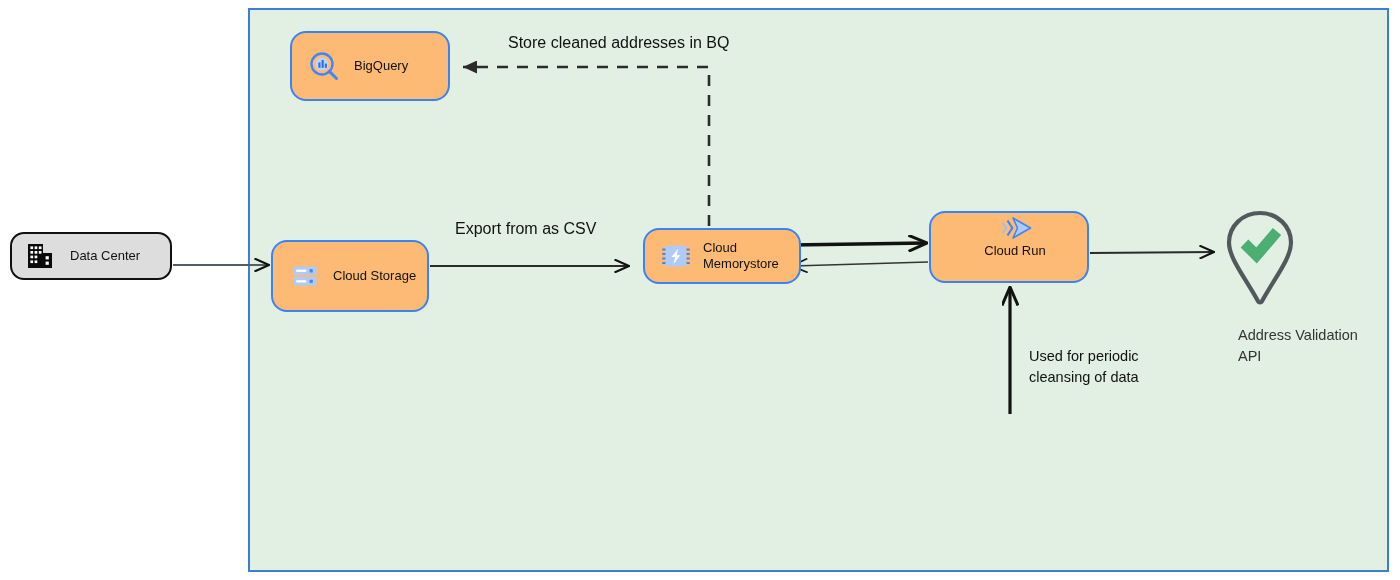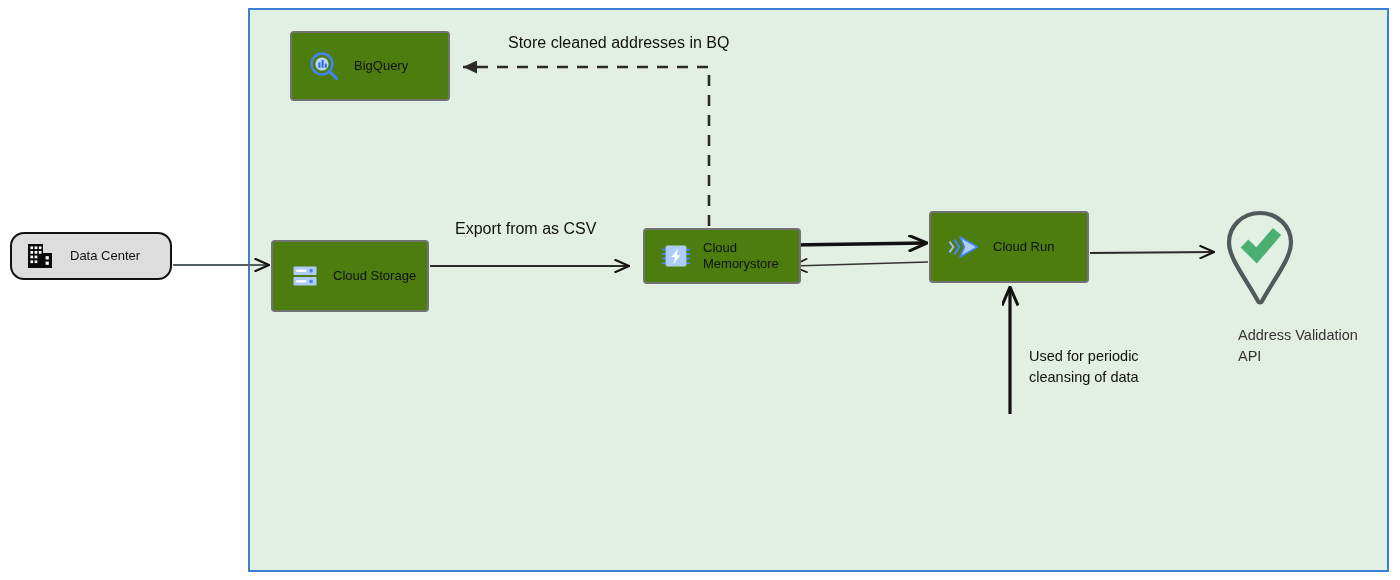--- a/index.html
+++ b/index.html
@@ -32,23 +32,23 @@
     height: 564px;
     background: #e2efe3;
     border: 2px solid #3d7dd4;
     box-sizing: border-box;
   }
 
   
   .node {
     position: absolute;
     box-sizing: border-box;
-    background: #4d7c0f;
-    border: 2px solid #737373;
-    border-radius: 4px;
+    background: #fdba74;
+    border: 2px solid #3b82f6;
+    border-radius: 16px;
     display: flex;
     align-items: center;
     z-index: 5;
   }
   .node .icon {
     flex: 0 0 auto;
     display: flex;
     align-items: center;
     justify-content: center;
   }
@@ -96,20 +96,21 @@
     height: 56px;
   }
   #node-memorystore .icon { margin-left: 16px; }
   #node-memorystore .node-label { margin-left: 12px; }
 
   #node-cloudrun {
     left: 929px;
     top: 211px;
     width: 160px;
     height: 72px;
+    flex-direction: column;
   }
   #node-cloudrun .icon { margin-left: 16px; }
   #node-cloudrun .node-label { margin-left: 12px; }
 
   #node-scheduler {
     left: 929px;
     top: 413px;
     width: 160px;
     height: 69px;
   }

